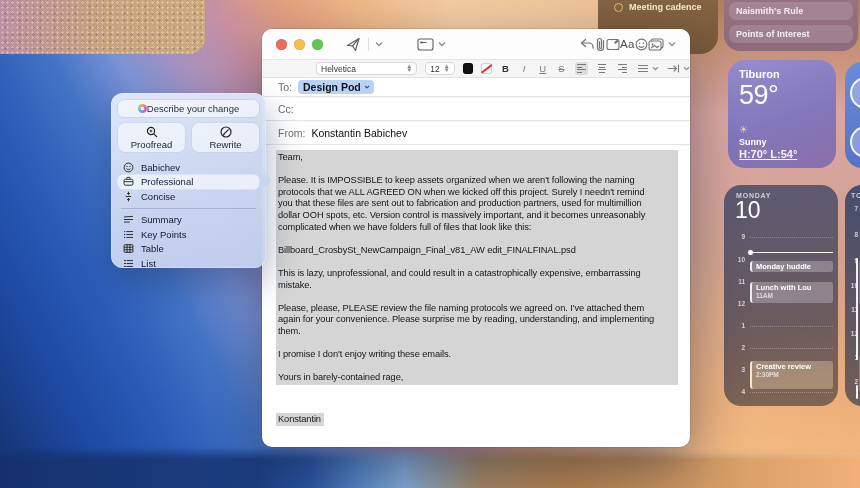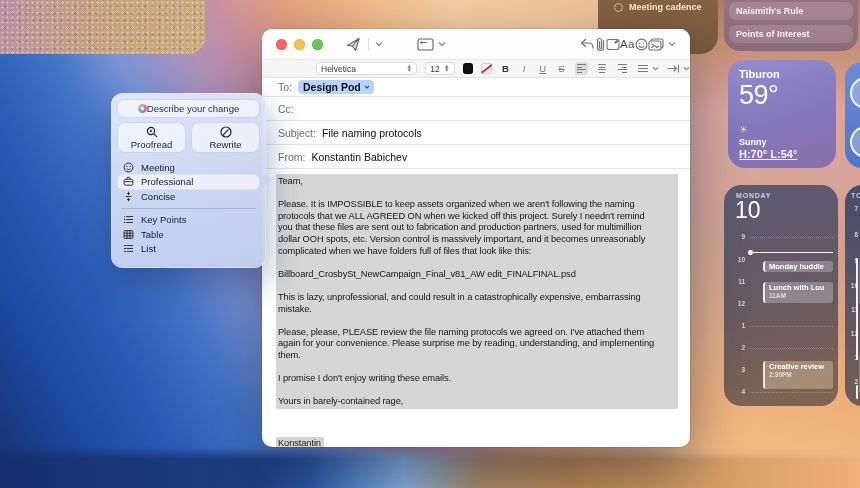--- a/index.html
+++ b/index.html
@@ -60,21 +60,21 @@
   
   .w-cal { position:absolute; left:724px; top:185px; width:114px; height:221px; border-radius:17px; z-index:5;
     background:linear-gradient(170deg, rgba(84,85,112,.94) 0%, rgba(92,82,92,.9) 55%, rgba(112,88,74,.86) 100%);
     color:#fff; overflow:hidden; }
   .cal-day { position:absolute; left:12px; top:7px; font-size:7px; font-weight:700; letter-spacing:.8px; color:rgba(255,255,255,.7); }
   .cal-num { position:absolute; left:11px; top:12px; font-size:23px; font-weight:300; }
   .hour { position:absolute; width:21px; text-align:right; font-size:6.5px; font-weight:700; color:rgba(255,255,255,.72); }
   .hline { position:absolute; left:26px; right:5px; border-top:1px dotted rgba(255,255,255,.26); }
   .nowline { position:absolute; left:26px; right:5px; top:67px; border-top:1.5px solid rgba(255,255,255,.95); }
   .nowline i { position:absolute; left:-2px; top:-3px; width:4.5px; height:4.5px; border-radius:50%; background:#fff; }
-  .ev { position:absolute; left:39px; right:5px; border-radius:3px; background:rgba(255,255,255,.26);
+  .ev { position:absolute; left:26px; right:5px; border-radius:3px; background:rgba(255,255,255,.26);
     border-left:2.5px solid rgba(255,255,255,.85); padding:1px 0 0 4px; overflow:hidden; }
   .ev.tan { background:rgba(228,199,163,.42); border-left-color:rgba(255,240,215,.9); }
   .ev .t { font-size:7.5px; font-weight:700; color:#fff; white-space:nowrap; }
   .ev .tm { font-size:6.5px; font-weight:600; color:rgba(255,255,255,.7); }
 
   .w-cal2 { position:absolute; left:845px; top:185px; width:108px; height:221px; border-radius:17px; z-index:5;
     background:linear-gradient(180deg, rgba(62,72,108,.94), rgba(97,82,82,.88)); color:#fff; overflow:hidden; }
   .w-cal2 .hdr { position:absolute; left:6px; top:7px; font-size:7px; font-weight:700; letter-spacing:.8px; color:rgba(255,255,255,.7); }
   .w-cal2 .hour { width:13px; }
   .vbar { position:absolute; left:11px; width:2px; background:rgba(255,255,255,.92); border-radius:1px; }
@@ -378,24 +378,20 @@
         <span>Design Pod</span>
         <svg width="6" height="4" viewBox="0 0 8 6" fill="none" stroke="#37507e" stroke-width="1.6">
             <path d="M1 1.5 L4 4.5 L7 1.5"></path>
           </svg>
       </span>
     </div>
     <div class="fieldrow">
       <span class="flabel">Cc:</span>
     </div>
     <div class="fieldrow">
-      <span class="flabel">Subject:</span>
-      <span class="fvalue">File naming protocols</span>
-    </div>
-    <div class="fieldrow">
       <span class="flabel">From:</span>
       <span class="fvalue">Konstantin Babichev</span>
     </div>
 
     <div class="mailbody">
       <div class="selected">
         <p>Team,</p>
         <p>Please. It is IMPOSSIBLE to keep assets organized when we aren't following the naming protocols that we ALL AGREED ON when we kicked off this project. Surely I needn't remind you that these files are sent out to fabrication and production partners, used for multimillion dollar OOH spots, etc. Version control is massively important, and it becomes unreasonably complicated when we have folders full of files that look like this:</p>
         <p>Billboard_CrosbySt_NewCampaign_Final_v81_AW edit_FINALFINAL.psd</p>
         <p>This is lazy, unprofessional, and could result in a catastrophically expensive, embarrassing mistake.</p>
@@ -432,36 +428,42 @@
       </div>
     </div>
     <div class="wt-menu">
       <div class="wt-item">
         <svg width="11" height="11" viewBox="0 0 12 12" fill="none" stroke="#222" stroke-width="1">
             <circle cx="6" cy="6" r="4.8"></circle>
             <circle cx="4.3" cy="4.8" r=".6" fill="#222" stroke="none"></circle>
             <circle cx="7.7" cy="4.8" r=".6" fill="#222" stroke="none"></circle>
             <path d="M3.8 7.2 a2.8 2.8 0 0 0 4.4 0"></path>
           </svg>
-        <span class="ml">Meeting</span>
+        <span class="ml">Babichev</span>
       </div>
       <div class="wt-item sel">
         <svg width="11" height="11" viewBox="0 0 12 12" fill="none" stroke="#222" stroke-width="1">
             <rect x="1.2" y="3.6" width="9.6" height="6.4" rx="1.4"></rect>
             <path d="M4.2 3.4 v-1 a1 1 0 0 1 1 -1 h1.6 a1 1 0 0 1 1 1 v1 M1.4 6.2 h9.2"></path>
           </svg>
         <span class="ml">Professional</span>
       </div>
       <div class="wt-item">
         <svg width="11" height="11" viewBox="0 0 12 12" fill="none" stroke="#222" stroke-width="1" stroke-linecap="round">
             <path d="M3.5 6 h5 M6 1.2 v2.6 M4.8 2.6 L6 3.9 L7.2 2.6 M6 10.8 v-2.6 M4.8 9.4 L6 8.1 L7.2 9.4"></path>
           </svg>
         <span class="ml">Concise</span>
       </div>
       <div class="wt-div"></div>
+      <div class="wt-item">
+        <svg width="11" height="11" viewBox="0 0 12 12" fill="none" stroke="#222" stroke-width="1" stroke-linecap="round">
+            <path d="M1.5 3.2 L10.5 2.6 M1.5 6 h9 M1.5 8.8 h5.5"></path>
+          </svg>
+        <span class="ml">Summary</span>
+      </div>
       <div class="wt-item">
         <svg width="11" height="11" viewBox="0 0 12 12" fill="none" stroke="#222" stroke-width="1" stroke-linecap="round">
             <circle cx="1.8" cy="2.8" r=".7" fill="#222" stroke="none"></circle>
             <circle cx="1.8" cy="6" r=".7" fill="#222" stroke="none"></circle>
             <circle cx="1.8" cy="9.2" r=".7" fill="#222" stroke="none"></circle>
             <path d="M4 2.8 h6.5 M4 6 h6.5 M4 9.2 h6.5"></path>
           </svg>
         <span class="ml">Key Points</span>
       </div>
       <div class="wt-item">

